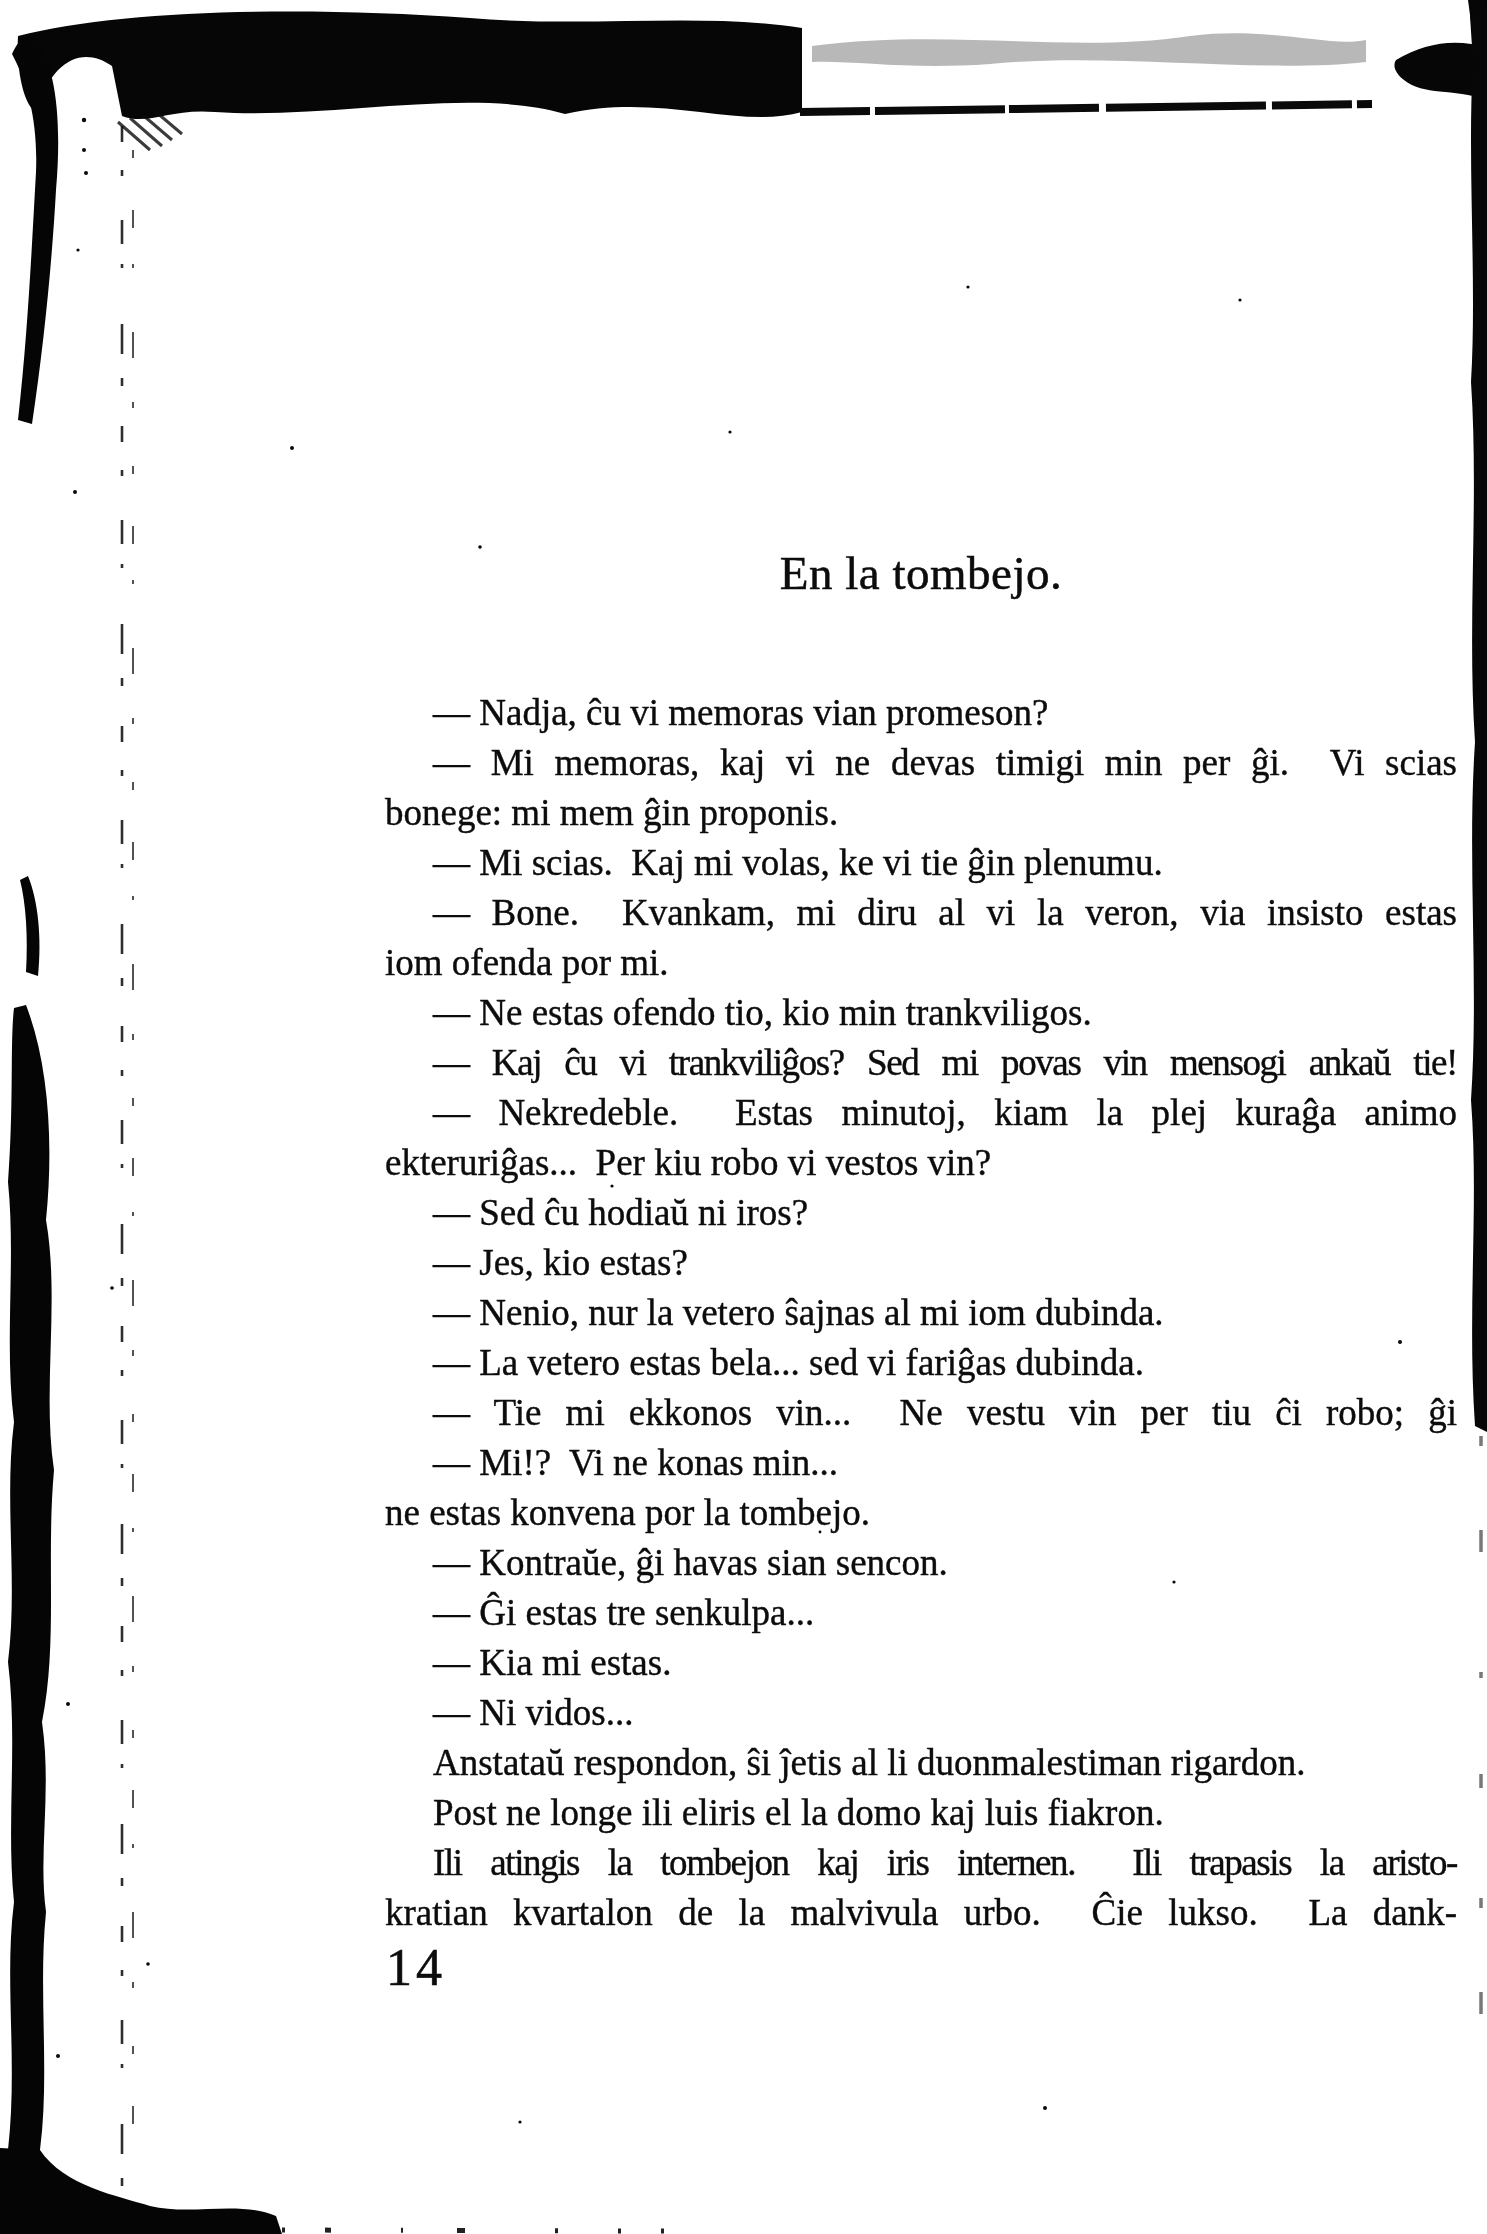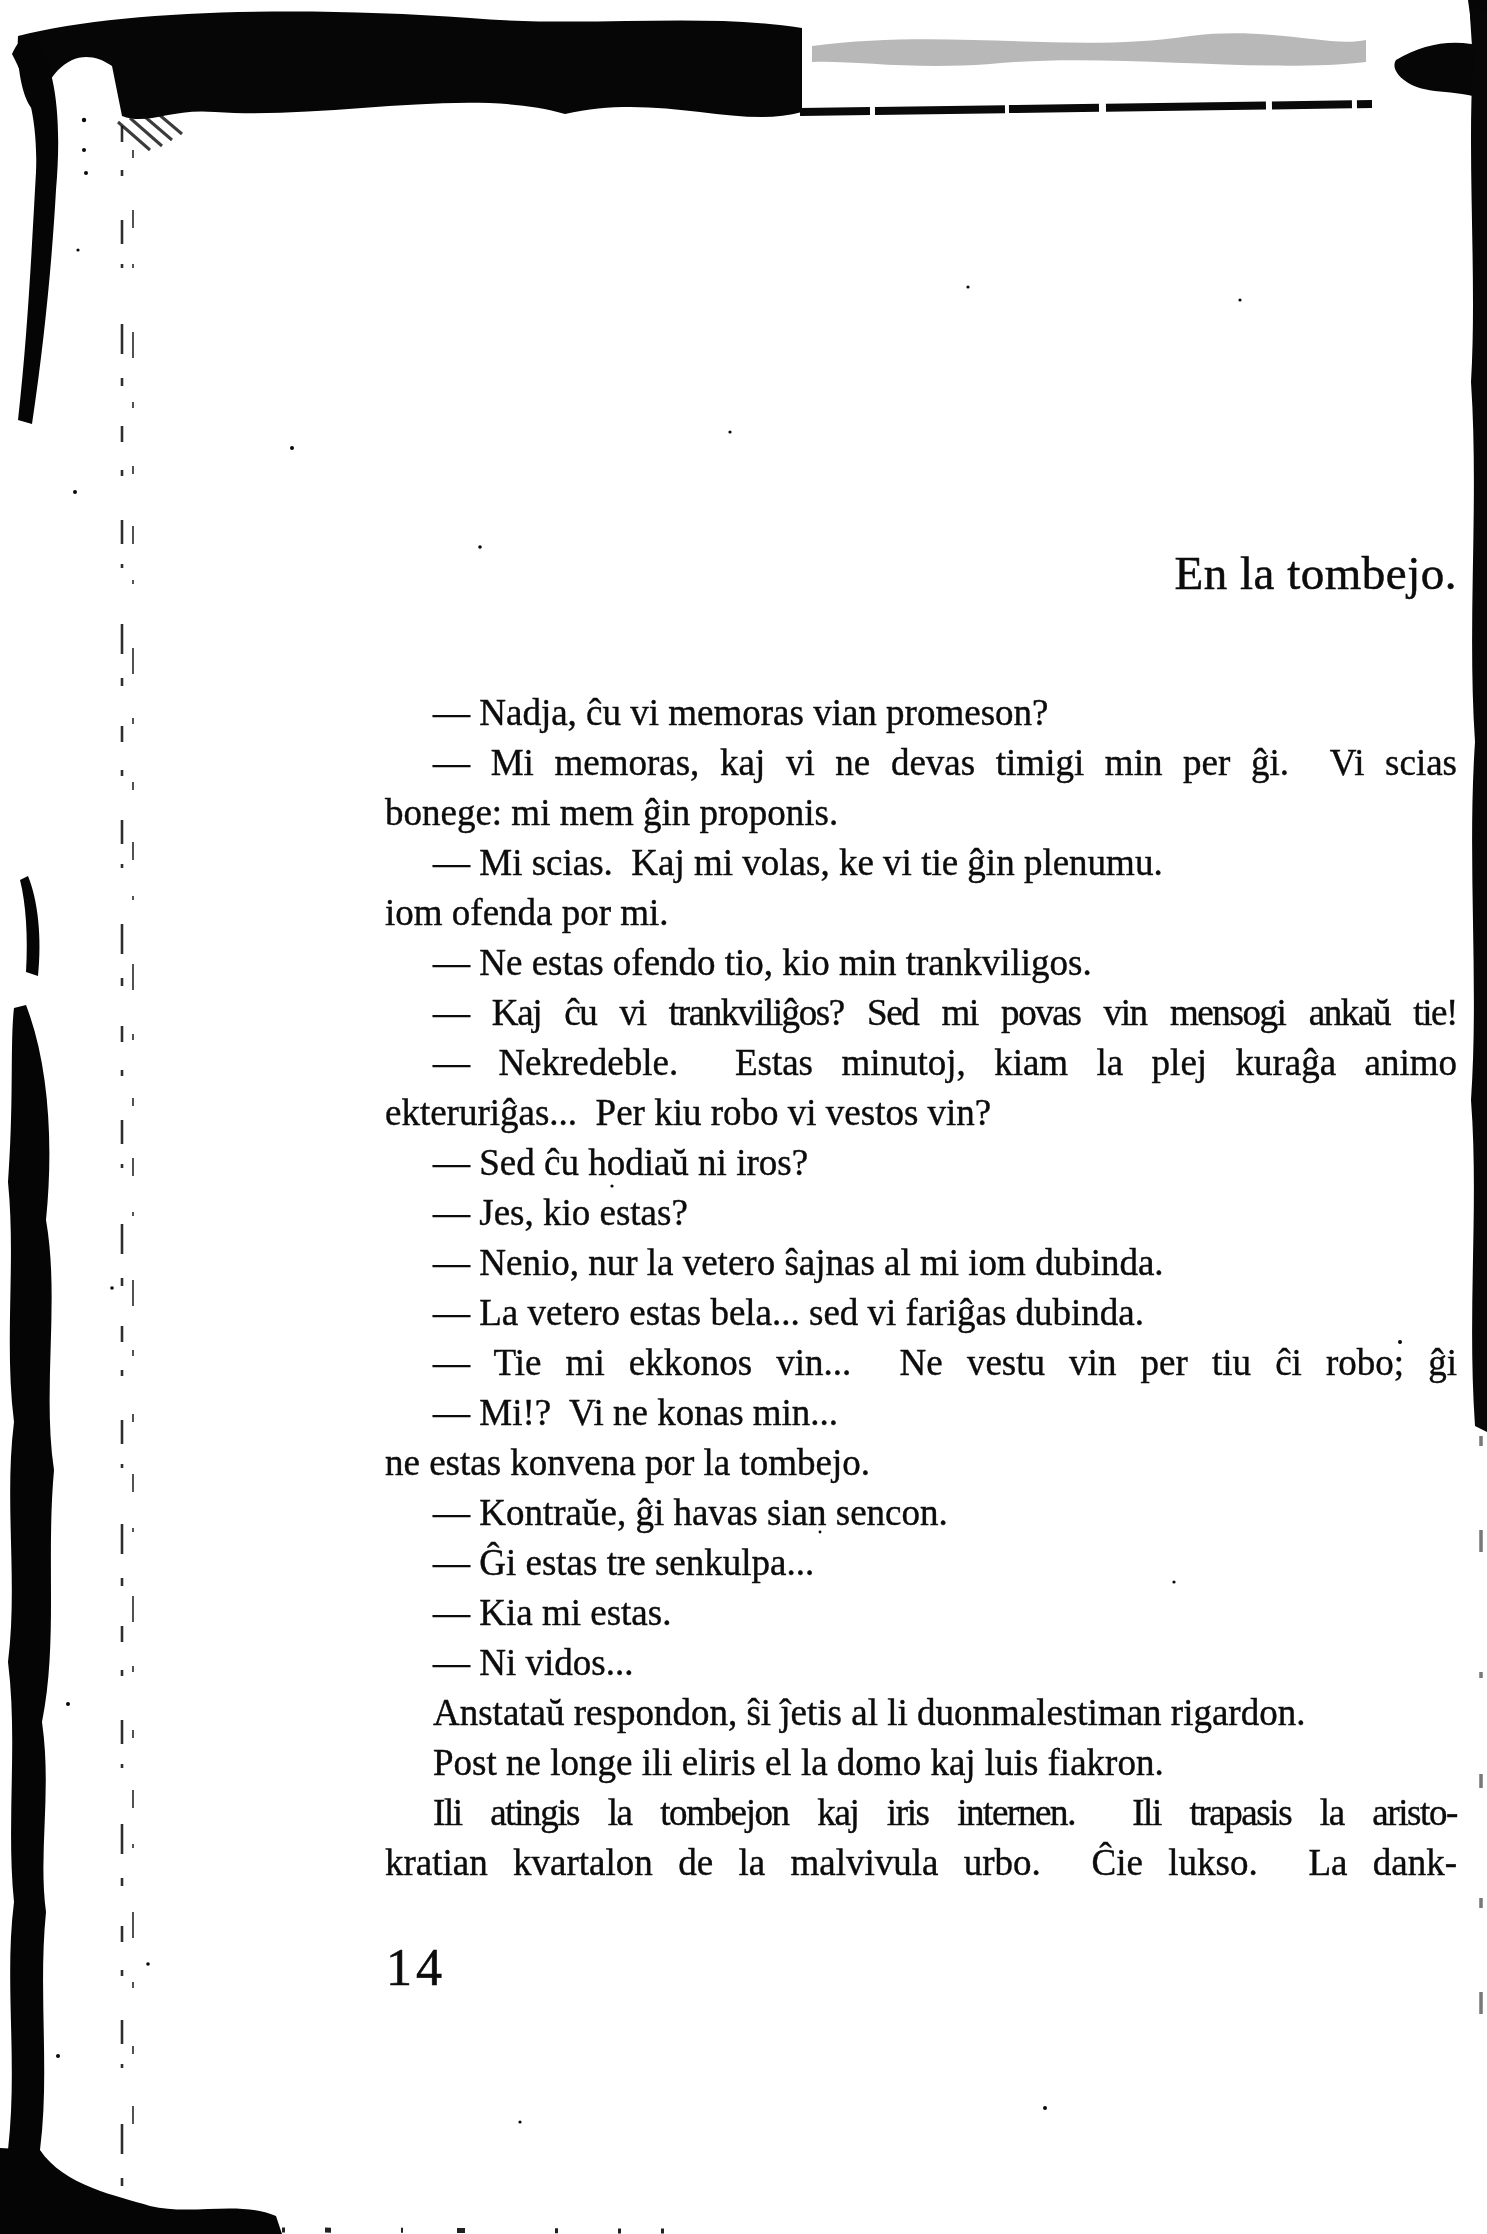--- a/index.html
+++ b/index.html
@@ -8,21 +8,21 @@
     background:#ffffff;
     font-family:"Liberation Serif","DejaVu Serif",serif;
     color:#0c0c0c;
   }
   .scan-page{position:absolute;inset:0;}
   .page-text{
     position:absolute;left:385px;top:546px;width:1072px;
   }
   .page-title{
     font-size:47px;font-weight:normal;margin:0 0 88px 0;
-    text-align:right;letter-spacing:.5px;
+    text-align:center;letter-spacing:.5px;
     -webkit-text-stroke:.5px #0c0c0c;
   }
   .text-block{font-size:37px;}
   .line{
     height:50px;line-height:50px;white-space:nowrap;
     -webkit-text-stroke:.4px #0c0c0c;
   }
   .ind{padding-left:48px;}
   .jst{text-align:justify;text-align-last:justify;}
   .tgt{letter-spacing:-1.4px;word-spacing:-5px;}
@@ -38,20 +38,21 @@
 
 <div class="scan-page">
 
   <div class="page-text">
     <h1 class="page-title">En la tombejo.</h1>
     <div class="text-block">
         <div class="line ind">— Nadja, ĉu vi memoras vian promeson?</div>
         <div class="line ind jst">— Mi memoras, kaj vi ne devas timigi min per ĝi.&nbsp; Vi scias</div>
         <div class="line">bonege: mi mem ĝin proponis.</div>
         <div class="line ind">— Mi scias.&nbsp; Kaj mi volas, ke vi tie ĝin plenumu.</div>
+        <div class="line ind jst">— Bone.&nbsp; Kvankam, mi diru al vi la veron, via insisto estas</div>
         <div class="line">iom ofenda por mi.</div>
         <div class="line ind">— Ne estas ofendo tio, kio min trankviligos.</div>
         <div class="line ind jst tgt">— Kaj ĉu vi trankviliĝos? Sed mi povas vin mensogi ankaŭ tie!</div>
         <div class="line ind jst">— Nekredeble.&nbsp; Estas minutoj, kiam la plej kuraĝa animo</div>
         <div class="line">ekteruriĝas...&nbsp; Per kiu robo vi vestos vin?</div>
         <div class="line ind">— Sed ĉu hodiaŭ ni iros?</div>
         <div class="line ind">— Jes, kio estas?</div>
         <div class="line ind">— Nenio, nur la vetero ŝajnas al mi iom dubinda.</div>
         <div class="line ind">— La vetero estas bela... sed vi fariĝas dubinda.</div>
         <div class="line ind jst">— Tie mi ekkonos vin...&nbsp; Ne vestu vin per tiu ĉi robo; ĝi</div>

